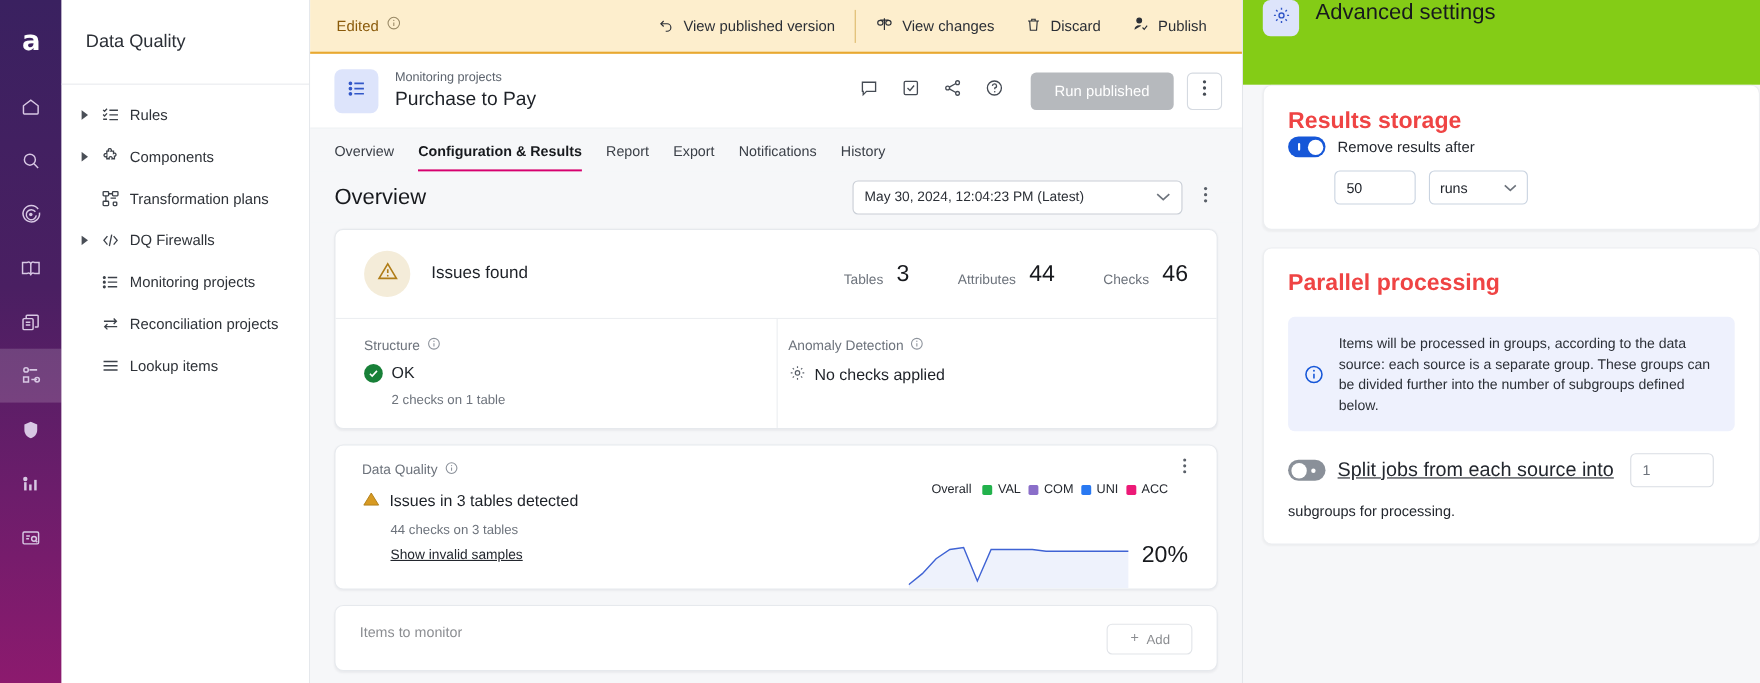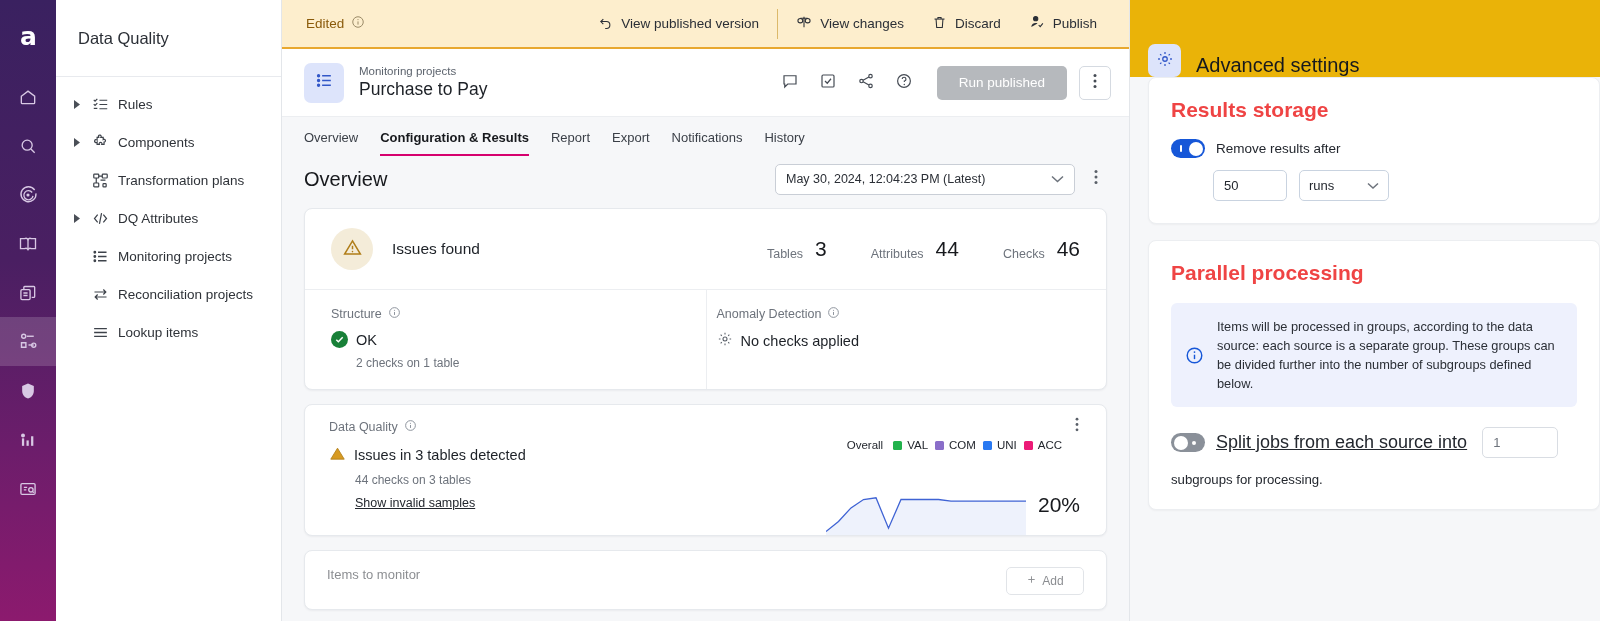--- a/index.html
+++ b/index.html
@@ -230,38 +230,38 @@
     justify-content: center; gap: 5px; opacity: .55;
     font-size: 12px; color: #2b2f36;
   }
 
   
   .right {
     width: 470px; flex: 0 0 470px; height: 621px;
     background: #f6f7f9; display: flex; flex-direction: column;
   }
   .right-head {
-    height: 77px; flex: 0 0 77px; display: flex; align-items: flex-end;
-    padding-left: 18px; background: #eab308;
+    height: 77px; flex: 0 0 77px; display: flex; align-items: flex-start;
+    padding-left: 18px; background: #84cc16;
   }
   .gear-badge {
     width: 33px; height: 33px; border-radius: 7px; background: #dde4fb;
     display: flex; align-items: center; justify-content: center;
     color: #3257c8; flex: 0 0 33px;
   }
   .right-h { margin-left: 15px; font-size: 20px; color: #17191d; font-weight: 400; }
   .right-body { flex: 1 1 auto; overflow: hidden; padding: 0 0 0 18px; }
   .rcard {
     background: #fff; border-radius: 8px; border: 1px solid #eceef1;
     padding: 20px 22px 22px 22px; box-shadow: 0 1px 2px rgba(20,25,35,0.04);
   }
   .rcard + .rcard { margin-top: 16px; }
   .rcard-h { font-size: 21px; color: #ef4444; font-weight: 700; }
 
-  .toggle-row { display: flex; align-items: center; gap: 11px; margin-top: 17px; }
+  .toggle-row { display: flex; align-items: center; gap: 11px; margin-top: 2px; }
   .tg { width: 34px; height: 19px; border-radius: 10px; position: relative; flex: 0 0 34px; }
   .tg.on { background: #1657d8; }
   .tg.off { background: #8a9099; }
   .tg .knob {
     position: absolute; top: 2.5px; width: 14px; height: 14px;
     border-radius: 50%; background: #fff;
   }
   .tg.on .knob { right: 2.5px; }
   .tg.off .knob { left: 2.5px; }
   .tg .bar {
@@ -459,21 +459,21 @@
               <path d="M0 0l6 4.5L0 9z"></path>
             </svg>
         </span>
         <span class="side-ico">
           <svg width="19" height="17" viewBox="0 0 24 24" fill="none" stroke="currentColor" stroke-width="1.7">
             <path d="M8 6.5 3.5 12 8 17.5"></path>
               <path d="M16 6.5 20.5 12 16 17.5"></path>
               <path d="M13.5 4.5 10.5 19.5"></path>
           </svg>
         </span>
-        <span class="side-lbl">DQ Attributes</span>
+        <span class="side-lbl">DQ Firewalls</span>
       </div>
 
       <div class="side-row">
         <span class="caret empty"></span>
         <span class="side-ico">
           <svg width="17" height="17" viewBox="0 0 24 24" fill="none" stroke="currentColor" stroke-width="1.8">
             <circle cx="4" cy="6" r="1.1" fill="currentColor"></circle>
               <circle cx="4" cy="12" r="1.1" fill="currentColor"></circle>
             <circle cx="4" cy="18" r="1.1" fill="currentColor"></circle>
             <path d="M8.5 6h12M8.5 12h12M8.5 18h12"></path>

